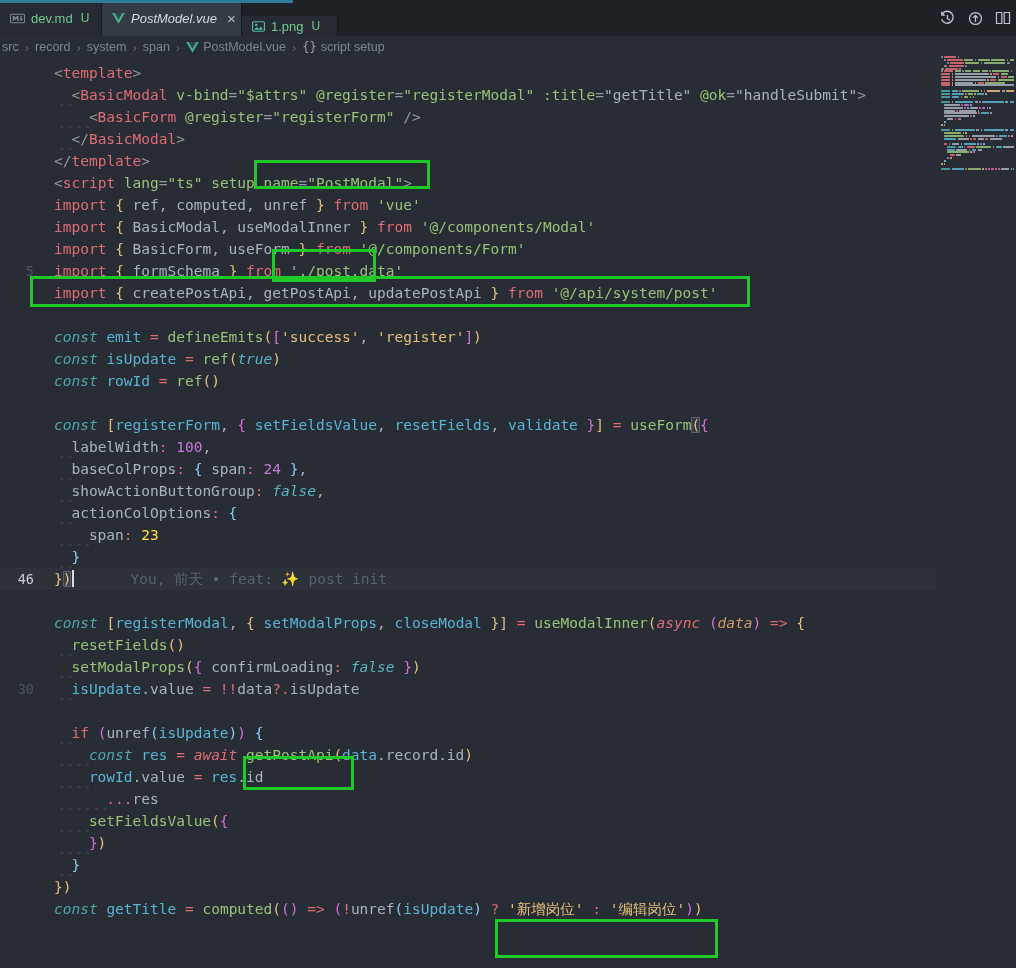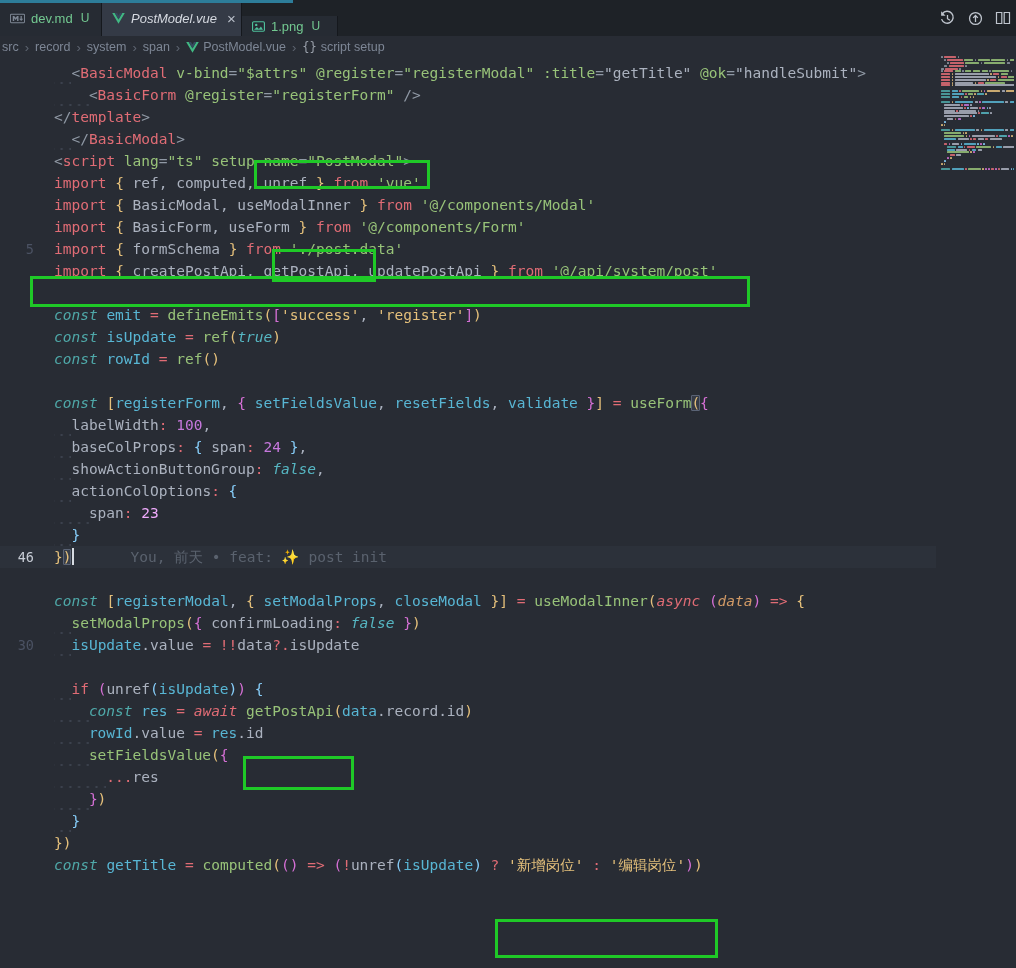--- a/index.html
+++ b/index.html
@@ -133,33 +133,37 @@
       <span class="csep">›</span>
       <span class="crumb">
         <span class="braces">{}</span>
         <span>script setup</span>
       </span>
     </div>
   <div id="editor">
     <div id="lines">
         <div class="line">
           <span class="gut"></span>
+          <span class="content"><span class="tok" style="color: rgb(144, 153, 165);">&lt;</span><span class="tok" style="color: rgb(224, 108, 117);">template</span><span class="tok" style="color: rgb(144, 153, 165);">&gt;</span></span>
+        </div>
+        <div class="line">
+          <span class="gut"></span>
           <span class="content"><span class="ind" style="width: 17.44px;"></span><span class="tok" style="color: rgb(144, 153, 165);">&lt;</span><span class="tok" style="color: rgb(224, 108, 117);">BasicModal</span><span class="tok" style="color: rgb(171, 178, 191);"> </span><span class="tok" style="color: rgb(152, 195, 121);">v-bind</span><span class="tok" style="color: rgb(144, 153, 165);">=</span><span class="tok" style="color: rgb(152, 195, 121);">"$attrs"</span><span class="tok" style="color: rgb(171, 178, 191);"> </span><span class="tok" style="color: rgb(152, 195, 121);">@register</span><span class="tok" style="color: rgb(144, 153, 165);">=</span><span class="tok" style="color: rgb(152, 195, 121);">"registerModal"</span><span class="tok" style="color: rgb(171, 178, 191);"> </span><span class="tok" style="color: rgb(152, 195, 121);">:title</span><span class="tok" style="color: rgb(144, 153, 165);">=</span><span class="tok" style="color: rgb(171, 178, 191);">"getTitle"</span><span class="tok" style="color: rgb(171, 178, 191);"> </span><span class="tok" style="color: rgb(152, 195, 121);">@ok</span><span class="tok" style="color: rgb(144, 153, 165);">=</span><span class="tok" style="color: rgb(171, 178, 191);">"handleSubmit"</span><span class="tok" style="color: rgb(144, 153, 165);">&gt;</span></span>
         </div>
         <div class="line">
           <span class="gut"></span>
           <span class="content"><span class="ind" style="width: 34.88px;"></span><span class="tok" style="color: rgb(144, 153, 165);">&lt;</span><span class="tok" style="color: rgb(224, 108, 117);">BasicForm</span><span class="tok" style="color: rgb(171, 178, 191);"> </span><span class="tok" style="color: rgb(152, 195, 121);">@register</span><span class="tok" style="color: rgb(144, 153, 165);">=</span><span class="tok" style="color: rgb(152, 195, 121);">"registerForm"</span><span class="tok" style="color: rgb(171, 178, 191);"> </span><span class="tok" style="color: rgb(144, 153, 165);">/&gt;</span></span>
         </div>
         <div class="line">
           <span class="gut"></span>
+          <span class="content"><span class="ind" style="width: 17.44px;"></span><span class="tok" style="color: rgb(144, 153, 165);">&lt;/</span><span class="tok" style="color: rgb(224, 108, 117);">BasicModal</span><span class="tok" style="color: rgb(144, 153, 165);">&gt;</span></span>
+        </div>
+        <div class="line">
+          <span class="gut"></span>
           <span class="content"><span class="tok" style="color: rgb(144, 153, 165);">&lt;/</span><span class="tok" style="color: rgb(224, 108, 117);">template</span><span class="tok" style="color: rgb(144, 153, 165);">&gt;</span></span>
-        </div>
-        <div class="line">
-          <span class="gut"></span>
-          <span class="content"><span class="ind" style="width: 17.44px;"></span><span class="tok" style="color: rgb(144, 153, 165);">&lt;/</span><span class="tok" style="color: rgb(224, 108, 117);">BasicModal</span><span class="tok" style="color: rgb(144, 153, 165);">&gt;</span></span>
         </div>
         <div class="line">
           <span class="gut"></span>
           <span class="content"><span class="tok" style="color: rgb(144, 153, 165);">&lt;</span><span class="tok" style="color: rgb(224, 108, 117);">script</span><span class="tok" style="color: rgb(171, 178, 191);"> </span><span class="tok" style="color: rgb(152, 195, 121);">lang</span><span class="tok" style="color: rgb(144, 153, 165);">=</span><span class="tok" style="color: rgb(152, 195, 121);">"ts"</span><span class="tok" style="color: rgb(171, 178, 191);"> </span><span class="tok" style="color: rgb(152, 195, 121);">setup</span><span class="tok" style="color: rgb(171, 178, 191);"> </span><span class="tok" style="color: rgb(152, 195, 121);">name</span><span class="tok" style="color: rgb(144, 153, 165);">=</span><span class="tok" style="color: rgb(152, 195, 121);">"PostModal"</span><span class="tok" style="color: rgb(144, 153, 165);">&gt;</span></span>
         </div>
         <div class="line">
           <span class="gut"></span>
           <span class="content"><span class="tok" style="color: rgb(224, 108, 117);">import</span><span class="tok" style="color: rgb(171, 178, 191);"> </span><span class="tok" style="color: rgb(229, 192, 123);">{</span><span class="tok" style="color: rgb(171, 178, 191);"> ref, computed, unref </span><span class="tok" style="color: rgb(229, 192, 123);">}</span><span class="tok" style="color: rgb(171, 178, 191);"> </span><span class="tok" style="color: rgb(224, 108, 117);">from</span><span class="tok" style="color: rgb(171, 178, 191);"> </span><span class="tok" style="color: rgb(152, 195, 121);">'vue'</span></span>
         </div>
         <div class="line">
@@ -213,40 +217,44 @@
         <div class="line">
           <span class="gut"></span>
           <span class="content"><span class="ind" style="width: 17.44px;"></span><span class="tok" style="color: rgb(171, 178, 191);">showActionButtonGroup</span><span class="tok" style="color: rgb(224, 108, 117);">:</span><span class="tok" style="color: rgb(171, 178, 191);"> </span><span class="tok" style="color: rgb(86, 182, 194); font-style: italic;">false</span><span class="tok" style="color: rgb(171, 178, 191);">,</span></span>
         </div>
         <div class="line">
           <span class="gut"></span>
           <span class="content"><span class="ind" style="width: 17.44px;"></span><span class="tok" style="color: rgb(171, 178, 191);">actionColOptions</span><span class="tok" style="color: rgb(224, 108, 117);">:</span><span class="tok" style="color: rgb(171, 178, 191);"> </span><span class="tok" style="color: rgb(135, 206, 250);">{</span></span>
         </div>
         <div class="line">
           <span class="gut"></span>
-          <span class="content"><span class="ind" style="width: 34.88px;"></span><span class="tok" style="color: rgb(171, 178, 191);">span</span><span class="tok" style="color: rgb(224, 108, 117);">:</span><span class="tok" style="color: rgb(171, 178, 191);"> </span><span class="tok" style="color: #f0abfc;">23</span></span>
+          <span class="content"><span class="ind" style="width: 34.88px;"></span><span class="tok" style="color: rgb(171, 178, 191);">span</span><span class="tok" style="color: rgb(224, 108, 117);">:</span><span class="tok" style="color: rgb(171, 178, 191);"> </span><span class="tok" style="color: #fde047;">23</span></span>
         </div>
         <div class="line">
           <span class="gut"></span>
           <span class="content"><span class="ind" style="width: 17.44px;"></span><span class="tok" style="color: rgb(135, 206, 250);">}</span></span>
         </div>
         <div class="line cur">
           <span class="gut">46</span>
           <span class="content"><span class="tok" style="color: rgb(229, 192, 123);">}</span><span class="tok bm" style="color: rgb(229, 192, 123);">)</span><span class="caret"></span><span class="tok blame" style="color: rgb(90, 98, 110);">You, 前天 • feat: ✨ post init</span></span>
         </div>
         <div class="line">
           <span class="gut"></span>
           <span class="content"></span>
         </div>
         <div class="line">
           <span class="gut"></span>
           <span class="content"><span class="tok" style="color: rgb(79, 169, 169); font-style: italic;">const </span><span class="tok" style="color: rgb(229, 192, 123);">[</span><span class="tok" style="color: rgb(88, 182, 212);">registerModal</span><span class="tok" style="color: rgb(171, 178, 191);">, </span><span class="tok" style="color: rgb(229, 192, 123);">{</span><span class="tok" style="color: rgb(171, 178, 191);"> </span><span class="tok" style="color: rgb(88, 182, 212);">setModalProps</span><span class="tok" style="color: rgb(171, 178, 191);">, </span><span class="tok" style="color: rgb(88, 182, 212);">closeModal</span><span class="tok" style="color: rgb(171, 178, 191);"> </span><span class="tok" style="color: rgb(229, 192, 123);">}</span><span class="tok" style="color: rgb(229, 192, 123);">]</span><span class="tok" style="color: rgb(171, 178, 191);"> </span><span class="tok" style="color: rgb(224, 108, 117);">=</span><span class="tok" style="color: rgb(171, 178, 191);"> </span><span class="tok" style="color: rgb(152, 195, 121);">useModalInner</span><span class="tok" style="color: rgb(229, 192, 123);">(</span><span class="tok" style="color: rgb(224, 108, 117); font-style: italic;">async</span><span class="tok" style="color: rgb(171, 178, 191);"> </span><span class="tok" style="color: rgb(214, 112, 214);">(</span><span class="tok" style="color: rgb(209, 154, 102); font-style: italic;">data</span><span class="tok" style="color: rgb(214, 112, 214);">)</span><span class="tok" style="color: rgb(171, 178, 191);"> </span><span class="tok" style="color: rgb(224, 108, 117);">=&gt;</span><span class="tok" style="color: rgb(171, 178, 191);"> </span><span class="tok" style="color: rgb(229, 192, 123);">{</span></span>
         </div>
         <div class="line">
           <span class="gut"></span>
+          <span class="content"><span class="ind" style="width: 17.44px;"></span><span class="tok" style="color: rgb(152, 195, 121);">resetFields</span><span class="tok" style="color: rgb(229, 192, 123);">(</span><span class="tok" style="color: rgb(229, 192, 123);">)</span></span>
+        </div>
+        <div class="line">
+          <span class="gut"></span>
           <span class="content"><span class="ind" style="width: 17.44px;"></span><span class="tok" style="color: rgb(152, 195, 121);">setModalProps</span><span class="tok" style="color: rgb(229, 192, 123);">(</span><span class="tok" style="color: rgb(214, 112, 214);">{</span><span class="tok" style="color: rgb(171, 178, 191);"> confirmLoading</span><span class="tok" style="color: rgb(224, 108, 117);">:</span><span class="tok" style="color: rgb(171, 178, 191);"> </span><span class="tok" style="color: rgb(86, 182, 194); font-style: italic;">false</span><span class="tok" style="color: rgb(171, 178, 191);"> </span><span class="tok" style="color: rgb(214, 112, 214);">}</span><span class="tok" style="color: rgb(229, 192, 123);">)</span></span>
         </div>
         <div class="line">
           <span class="gut">30</span>
           <span class="content"><span class="ind" style="width: 17.44px;"></span><span class="tok" style="color: rgb(88, 182, 212);">isUpdate</span><span class="tok" style="color: rgb(171, 178, 191);">.value </span><span class="tok" style="color: rgb(224, 108, 117);">=</span><span class="tok" style="color: rgb(171, 178, 191);"> </span><span class="tok" style="color: rgb(224, 108, 117);">!!</span><span class="tok" style="color: rgb(171, 178, 191);">data</span><span class="tok" style="color: rgb(224, 108, 117);">?.</span><span class="tok" style="color: rgb(171, 178, 191);">isUpdate</span></span>
         </div>
         <div class="line">
           <span class="gut"></span>
           <span class="content"></span>
         </div>
@@ -257,25 +265,25 @@
         <div class="line">
           <span class="gut"></span>
           <span class="content"><span class="ind" style="width: 34.88px;"></span><span class="tok" style="color: rgb(79, 169, 169); font-style: italic;">const </span><span class="tok" style="color: rgb(88, 182, 212);">res</span><span class="tok" style="color: rgb(171, 178, 191);"> </span><span class="tok" style="color: rgb(224, 108, 117);">=</span><span class="tok" style="color: rgb(171, 178, 191);"> </span><span class="tok" style="color: rgb(224, 108, 117); font-style: italic;">await</span><span class="tok" style="color: rgb(171, 178, 191);"> </span><span class="tok" style="color: rgb(152, 195, 121);">getPostApi</span><span class="tok" style="color: rgb(229, 192, 123);">(</span><span class="tok" style="color: rgb(88, 182, 212);">data</span><span class="tok" style="color: rgb(171, 178, 191);">.record.id</span><span class="tok" style="color: rgb(229, 192, 123);">)</span></span>
         </div>
         <div class="line">
           <span class="gut"></span>
           <span class="content"><span class="ind" style="width: 34.88px;"></span><span class="tok" style="color: rgb(88, 182, 212);">rowId</span><span class="tok" style="color: rgb(171, 178, 191);">.value </span><span class="tok" style="color: rgb(224, 108, 117);">=</span><span class="tok" style="color: rgb(171, 178, 191);"> </span><span class="tok" style="color: rgb(88, 182, 212);">res</span><span class="tok" style="color: rgb(171, 178, 191);">.id</span></span>
         </div>
         <div class="line">
           <span class="gut"></span>
+          <span class="content"><span class="ind" style="width: 52.32px;"></span><span class="tok" style="color: rgb(224, 108, 117);">...</span><span class="tok" style="color: rgb(171, 178, 191);">res</span></span>
+        </div>
+        <div class="line">
+          <span class="gut"></span>
           <span class="content"><span class="ind" style="width: 34.88px;"></span><span class="tok" style="color: rgb(152, 195, 121);">setFieldsValue</span><span class="tok" style="color: rgb(229, 192, 123);">(</span><span class="tok" style="color: rgb(214, 112, 214);">{</span></span>
-        </div>
-        <div class="line">
-          <span class="gut"></span>
-          <span class="content"><span class="ind" style="width: 52.32px;"></span><span class="tok" style="color: rgb(224, 108, 117);">...</span><span class="tok" style="color: rgb(171, 178, 191);">res</span></span>
         </div>
         <div class="line">
           <span class="gut"></span>
           <span class="content"><span class="ind" style="width: 34.88px;"></span><span class="tok" style="color: rgb(214, 112, 214);">}</span><span class="tok" style="color: rgb(229, 192, 123);">)</span></span>
         </div>
         <div class="line">
           <span class="gut"></span>
           <span class="content"><span class="ind" style="width: 17.44px;"></span><span class="tok" style="color: rgb(135, 206, 250);">}</span></span>
         </div>
         <div class="line">

